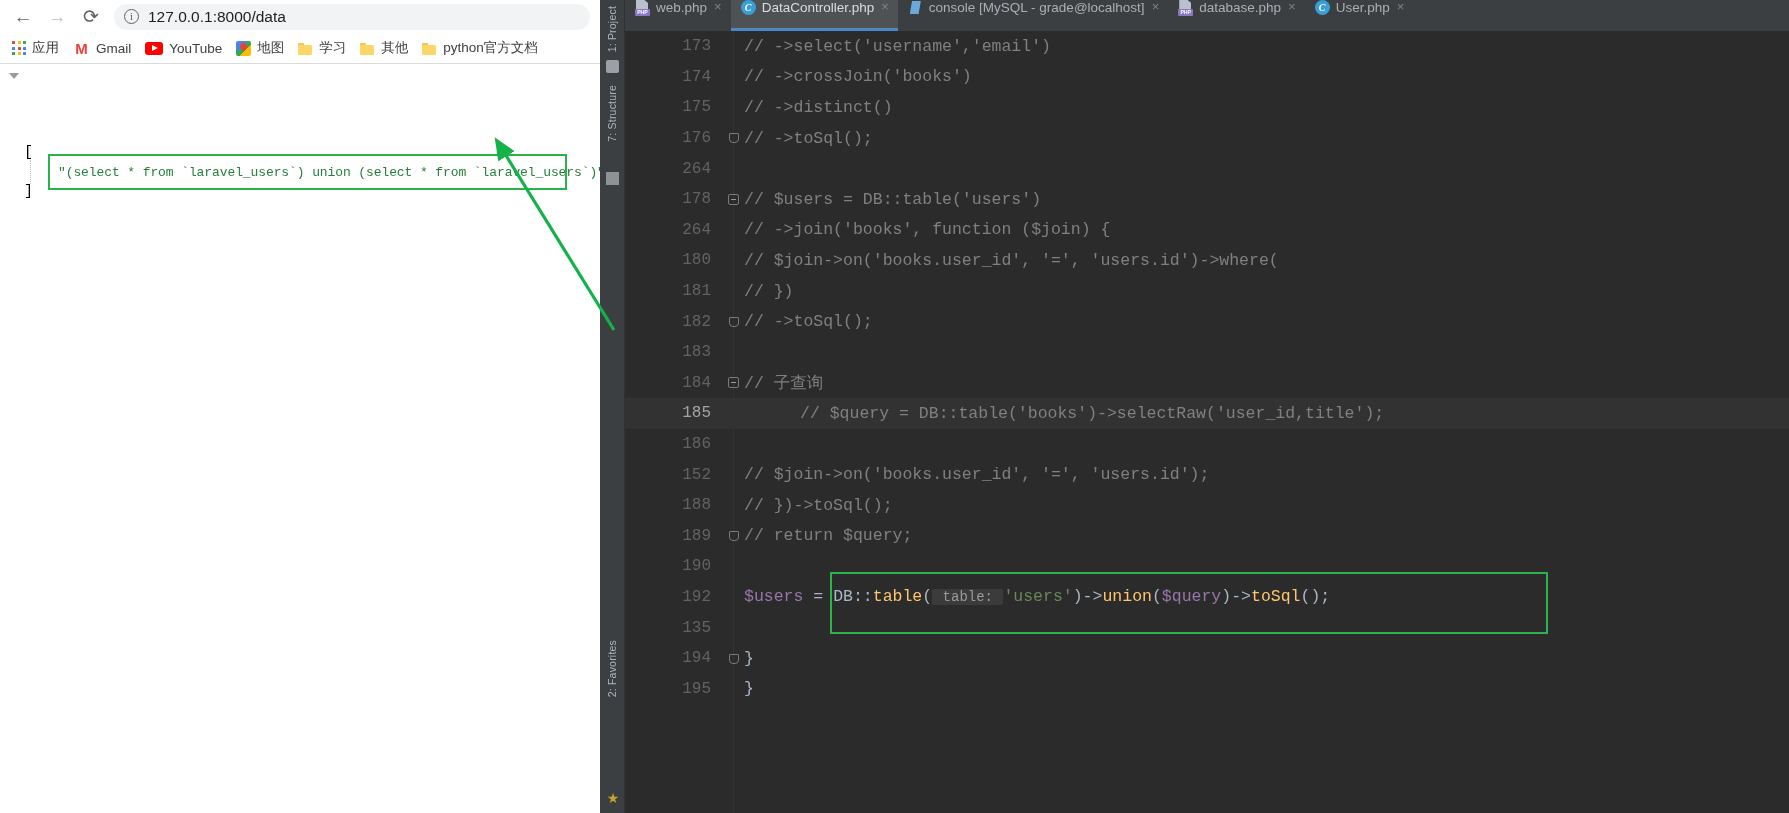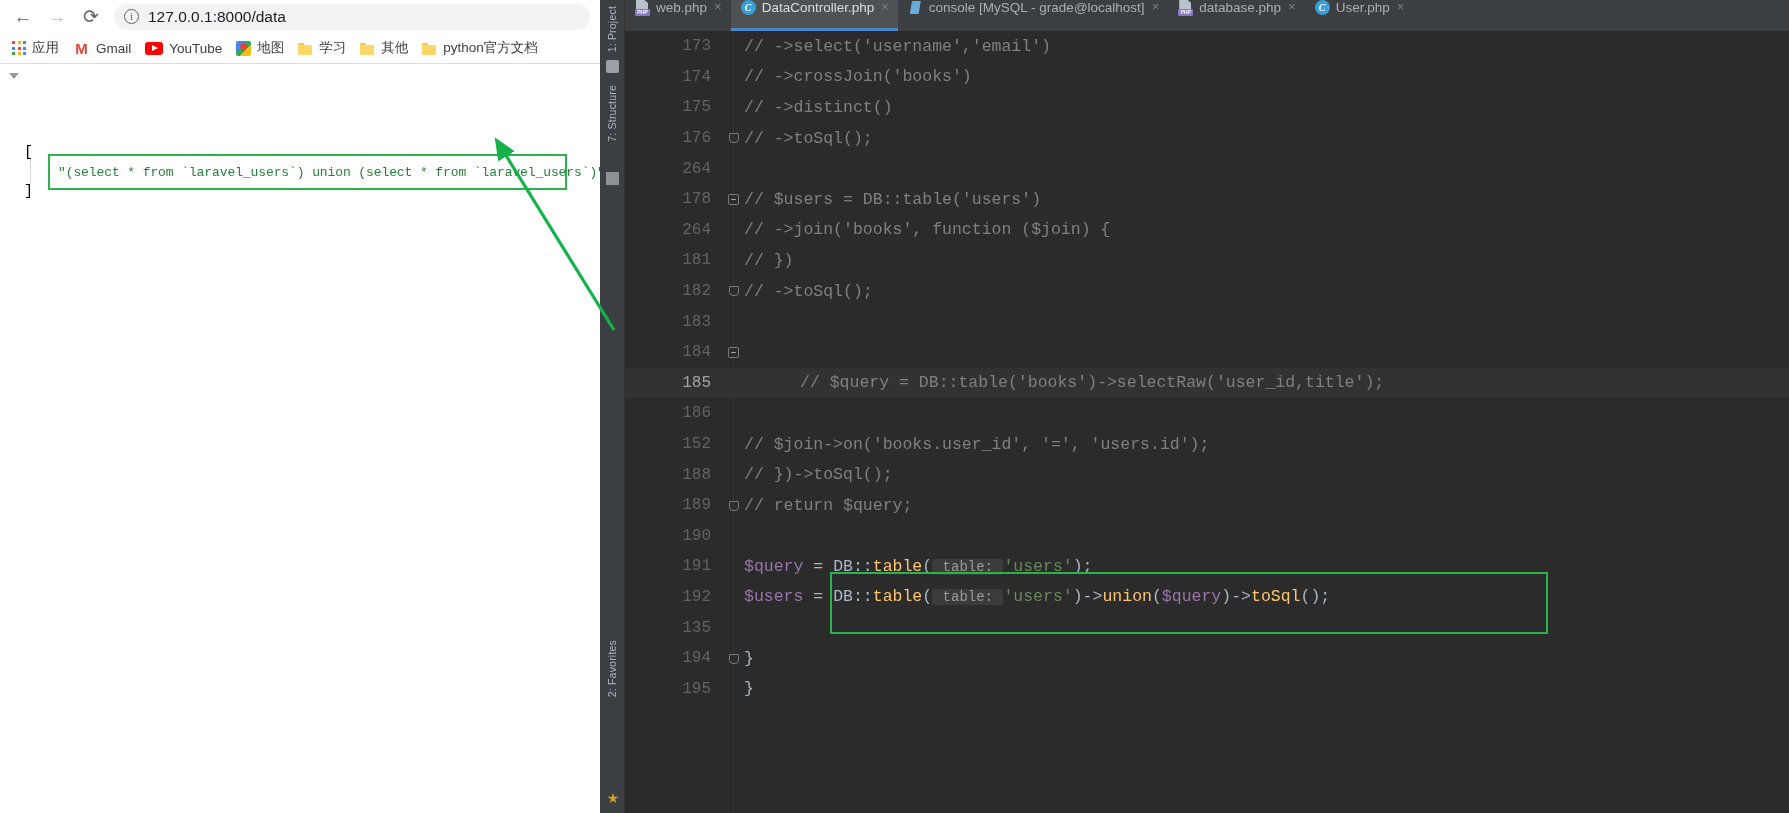--- a/index.html
+++ b/index.html
@@ -508,37 +508,43 @@
             <span class="gutter">178</span>
             <span class="fold"><span class="foldmark"></span></span>
             <span class="codetext"><span class="c-comment">//</span><span class="c-comment">        $users = DB::table('users')</span></span>
           </div>
           <div class="erow">
             <span class="gutter">264</span>
             <span class="fold"></span>
             <span class="codetext"><span class="c-comment">//</span><span class="c-comment">            -&gt;join('books', function ($join) {</span></span>
           </div>
           <div class="erow">
+            <span class="gutter">180</span>
+            <span class="fold"></span>
+            <span class="codetext"><span class="c-comment">//</span><span class="c-comment">                $join-&gt;on('books.user_id', '=', 'users.id')-&gt;where(</span></span>
+          </div>
+          <div class="erow">
             <span class="gutter">181</span>
             <span class="fold"></span>
             <span class="codetext"><span class="c-comment">//</span><span class="c-comment">            })</span></span>
           </div>
           <div class="erow">
             <span class="gutter">182</span>
             <span class="fold"><span class="foldpoint"></span></span>
             <span class="codetext"><span class="c-comment">//</span><span class="c-comment">            -&gt;toSql();</span></span>
           </div>
           <div class="erow">
             <span class="gutter">183</span>
             <span class="fold"></span>
             <span class="codetext"></span>
           </div>
           <div class="erow">
             <span class="gutter">184</span>
             <span class="fold"><span class="foldmark"></span></span>
+            <span class="codetext"><span class="c-comment">        // 子查询</span></span>
           </div>
           <div class="erow cur">
             <span class="gutter">185</span>
             <span class="fold"></span>
             <span class="codetext"><span class="c-comment">//</span><span class="c-comment">        $query = DB::table('books')-&gt;selectRaw('user_id,title');</span></span>
           </div>
           <div class="erow">
             <span class="gutter">186</span>
             <span class="fold"></span>
           </div>
@@ -554,25 +560,20 @@
           </div>
           <div class="erow">
             <span class="gutter">189</span>
             <span class="fold"><span class="foldpoint"></span></span>
             <span class="codetext"><span class="c-comment">//</span><span class="c-comment">        return $query;</span></span>
           </div>
           <div class="erow">
             <span class="gutter">190</span>
             <span class="fold"></span>
             <span class="codetext"></span>
-          </div>
-          <div class="erow">
-            <span class="gutter">191</span>
-            <span class="fold"></span>
-            <span class="codetext"><span class="c-plain">        </span><span class="c-var">$query</span><span class="c-op"> = </span><span class="c-class">DB</span><span class="c-op">::</span><span class="c-method">table</span><span class="c-op">(</span><span class="c-hint"> table: </span><span class="c-string">'users'</span><span class="c-op">);</span></span>
           </div>
           <div class="erow">
             <span class="gutter">192</span>
             <span class="fold"></span>
             <span class="codetext"><span class="c-plain">        </span><span class="c-var">$users</span><span class="c-op"> = </span><span class="c-class">DB</span><span class="c-op">::</span><span class="c-method">table</span><span class="c-op">(</span><span class="c-hint"> table: </span><span class="c-string">'users'</span><span class="c-op">)-&gt;</span><span class="c-method">union</span><span class="c-op">(</span><span class="c-var">$query</span><span class="c-op">)-&gt;</span><span class="c-method">toSql</span><span class="c-op">();</span></span>
           </div>
           <div class="erow">
             <span class="gutter">135</span>
             <span class="fold"></span>
           </div>

